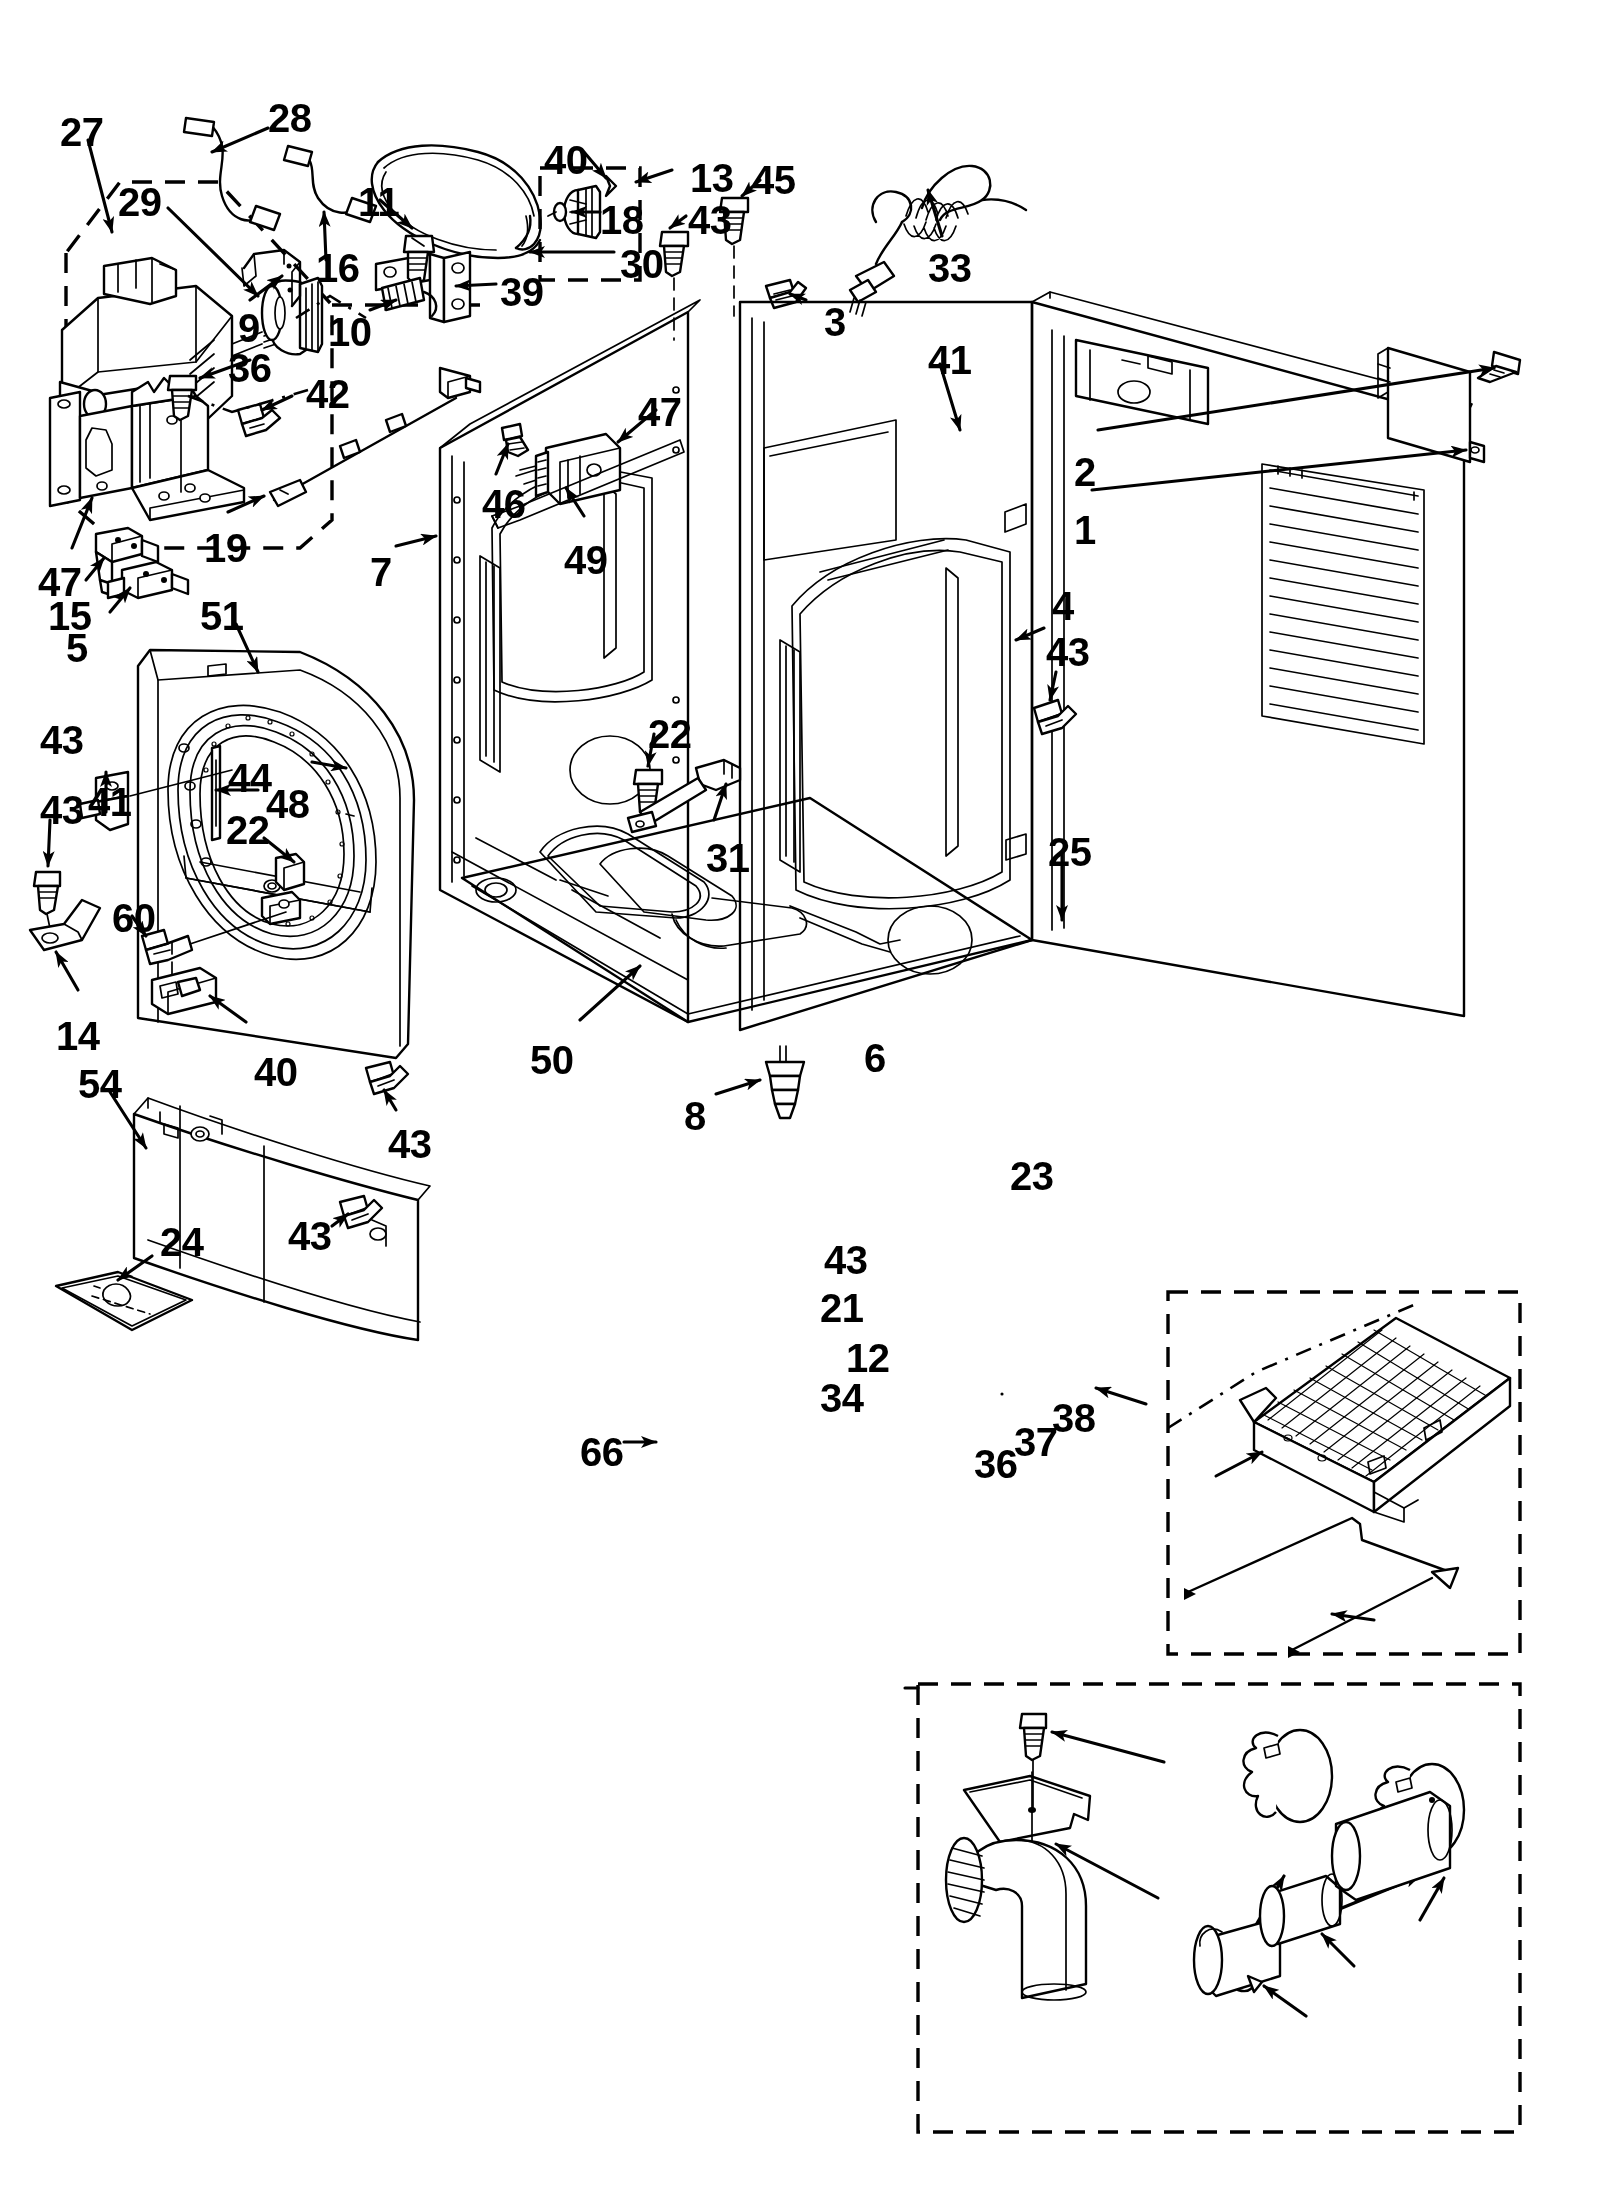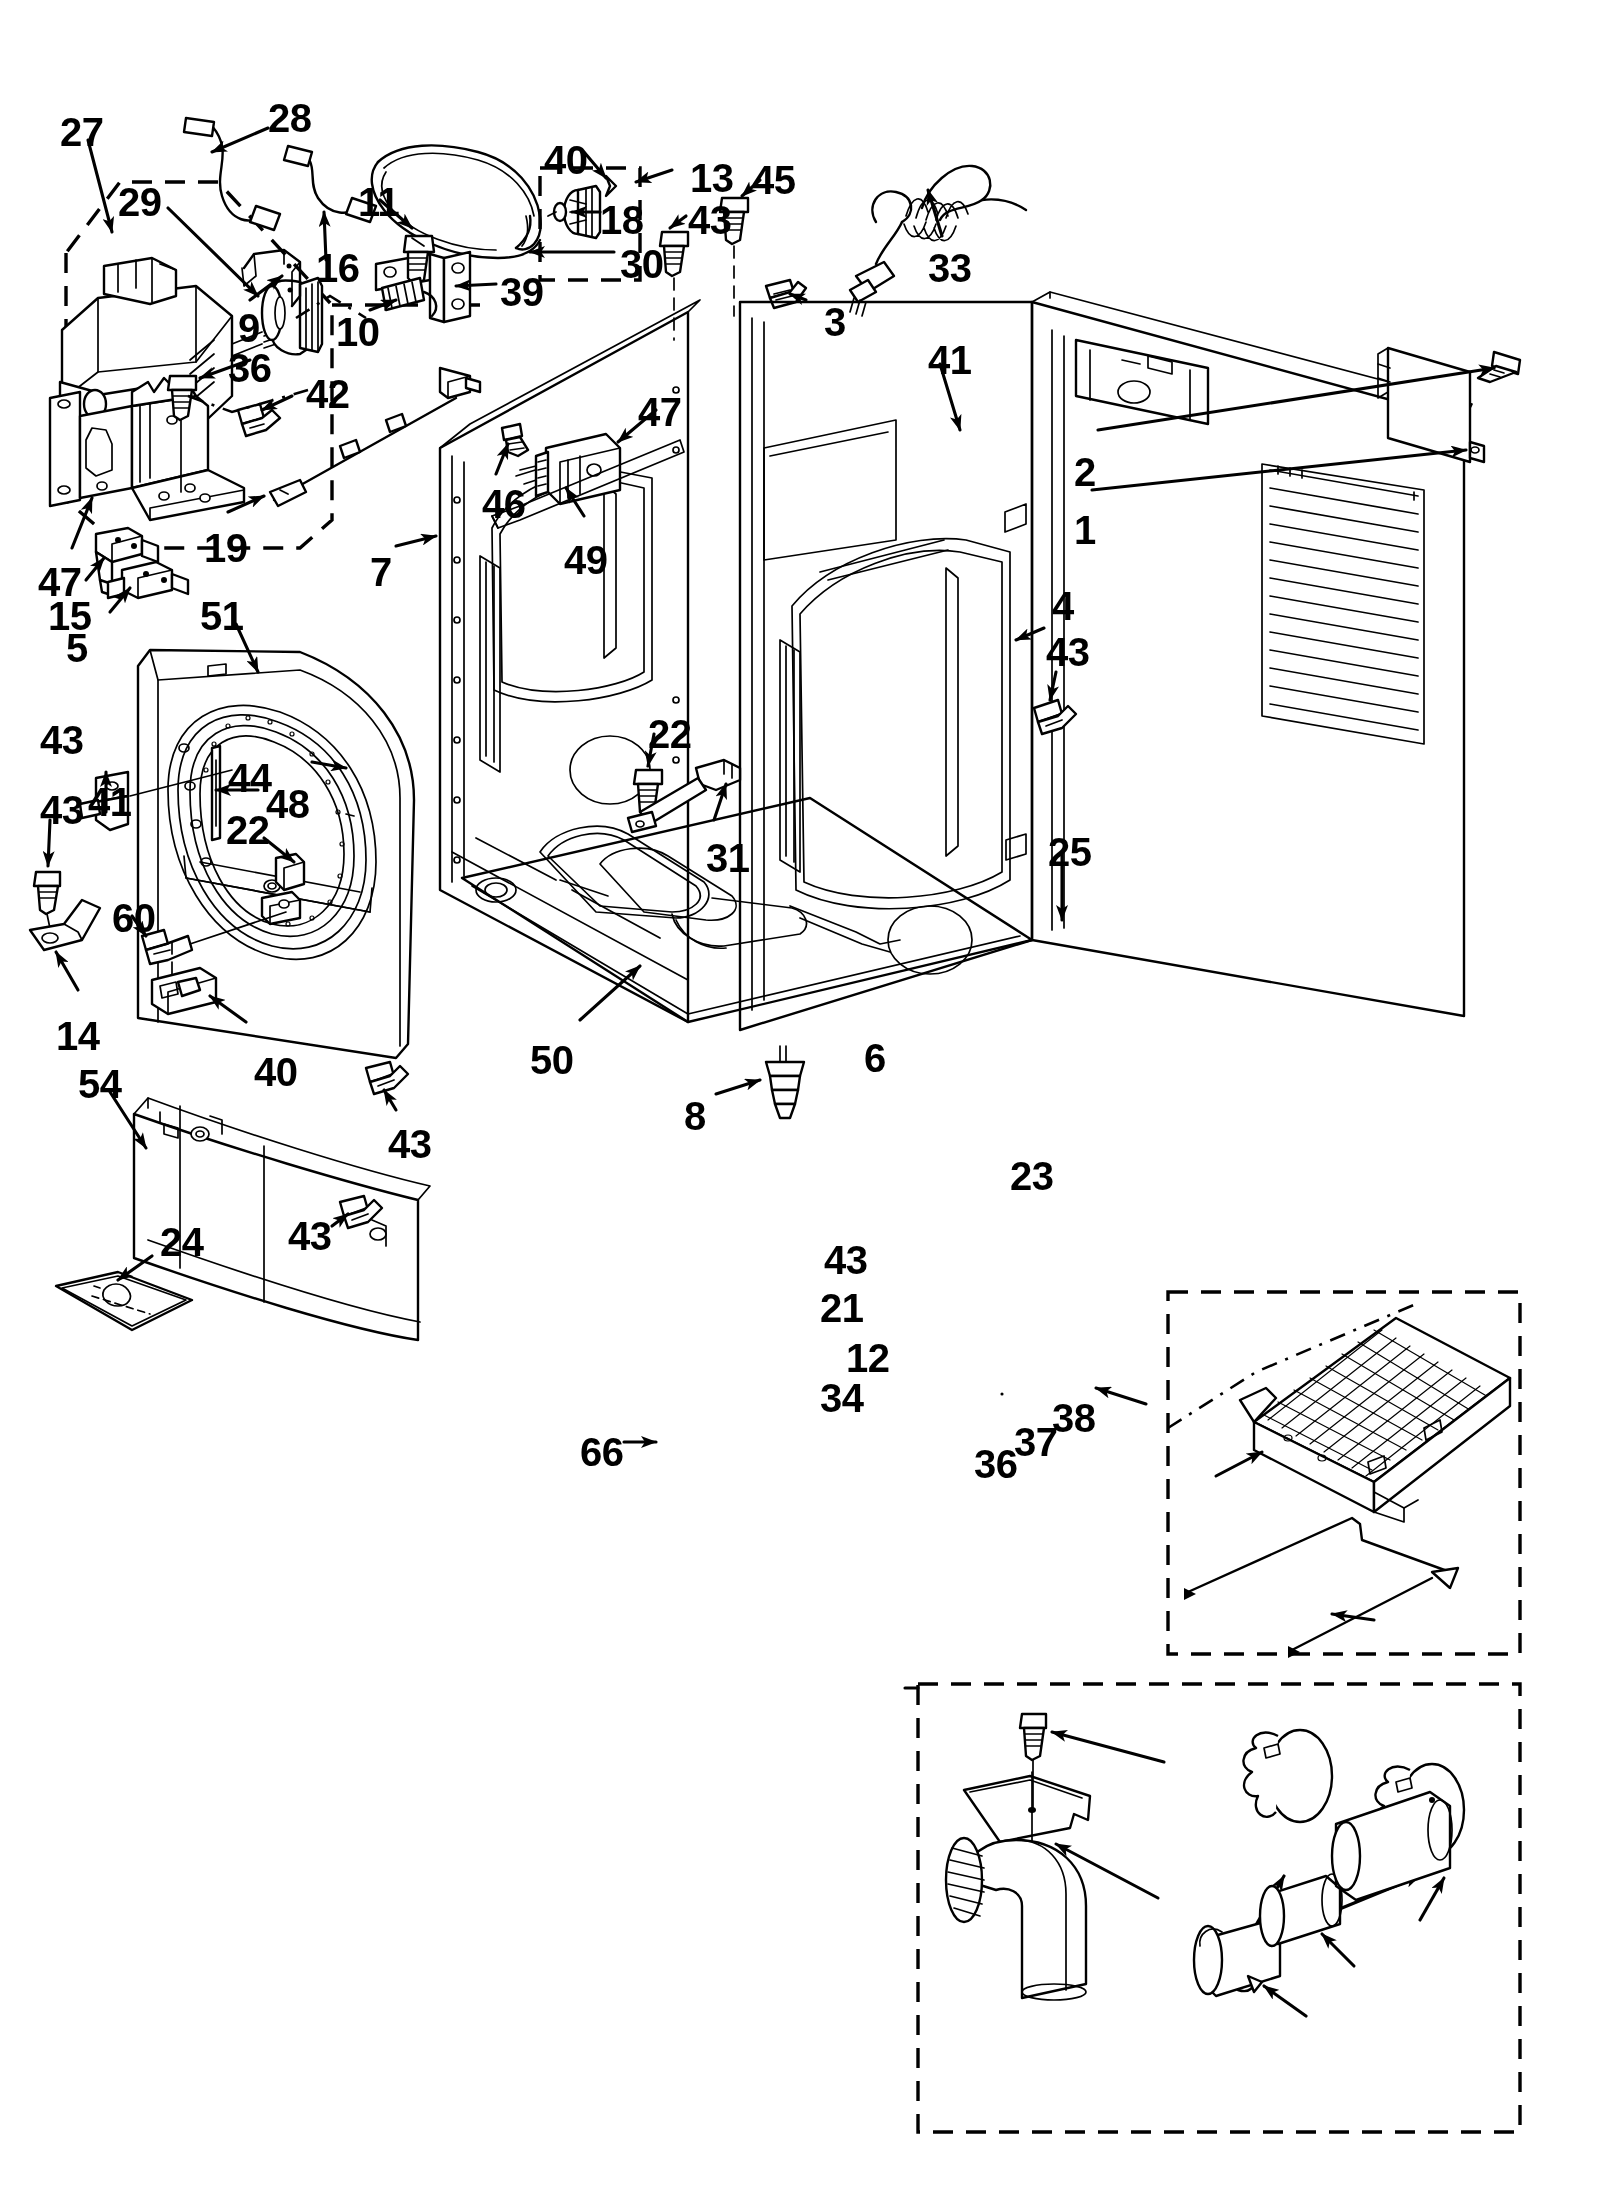--- a/index.html
+++ b/index.html
@@ -712,21 +712,21 @@
 <div class="callout" style="left:316px;top:248px">16</div>
 <div class="callout" style="left:544px;top:140px">40</div>
 <div class="callout" style="left:600px;top:200px">18</div>
 <div class="callout" style="left:690px;top:158px">13</div>
 <div class="callout" style="left:752px;top:160px">45</div>
 <div class="callout" style="left:688px;top:200px">43</div>
 <div class="callout" style="left:928px;top:248px">33</div>
 <div class="callout" style="left:620px;top:244px">30</div>
 <div class="callout" style="left:238px;top:308px">9</div>
 <div class="callout" style="left:500px;top:272px">39</div>
-<div class="callout" style="left:336px;top:312px">10</div>
+<div class="callout" style="left:328px;top:312px">10</div>
 <div class="callout" style="left:228px;top:348px">36</div>
 <div class="callout" style="left:824px;top:302px">3</div>
 <div class="callout" style="left:928px;top:340px">41</div>
 <div class="callout" style="left:1074px;top:452px">2</div>
 <div class="callout" style="left:1074px;top:510px">1</div>
 <div class="callout" style="left:306px;top:374px">42</div>
 <div class="callout" style="left:638px;top:392px">47</div>
 <div class="callout" style="left:482px;top:484px">46</div>
 <div class="callout" style="left:564px;top:540px">49</div>
 <div class="callout" style="left:370px;top:552px">7</div>

